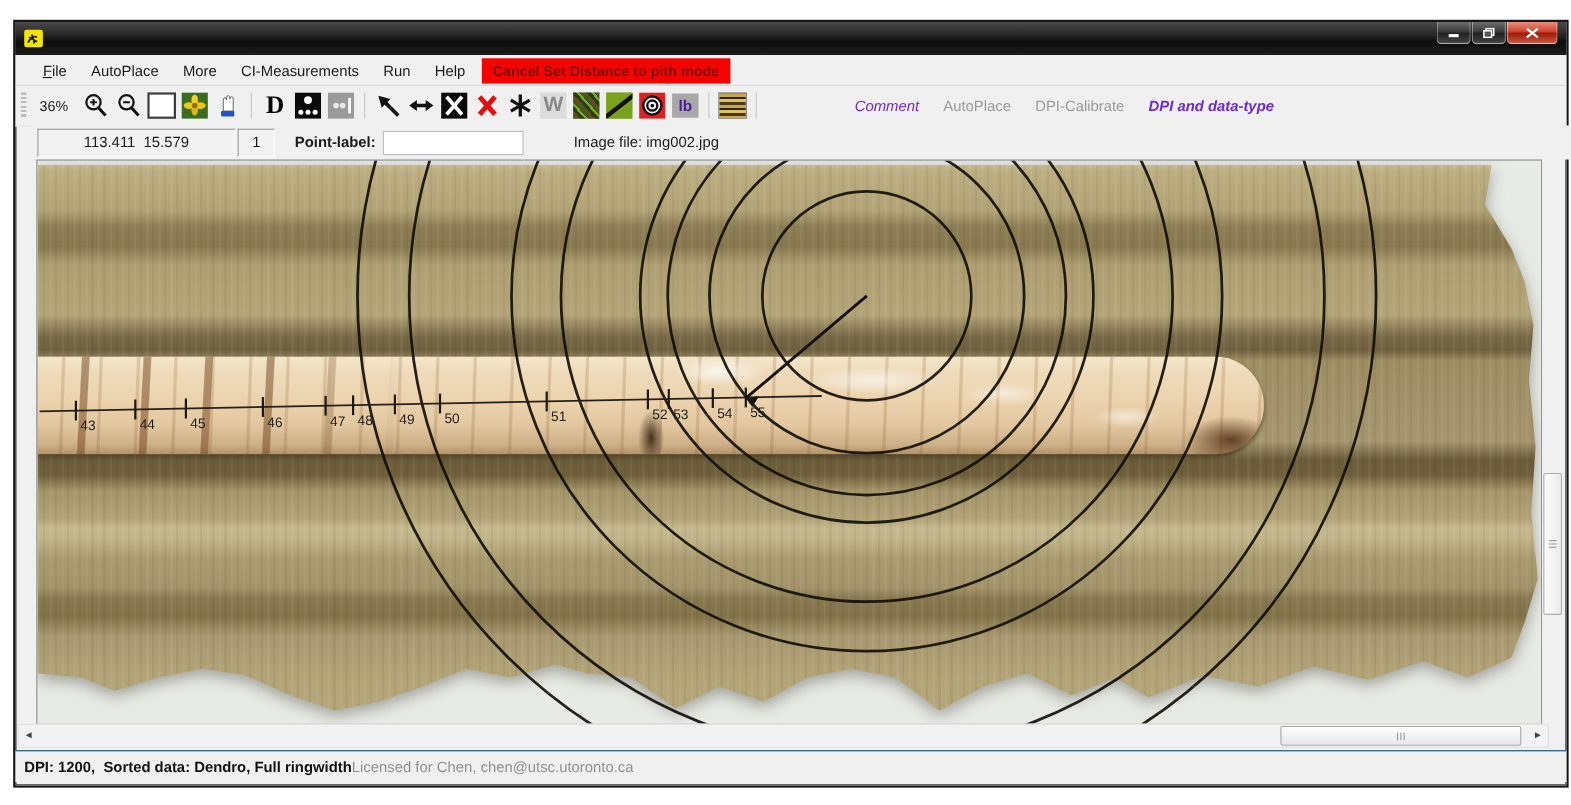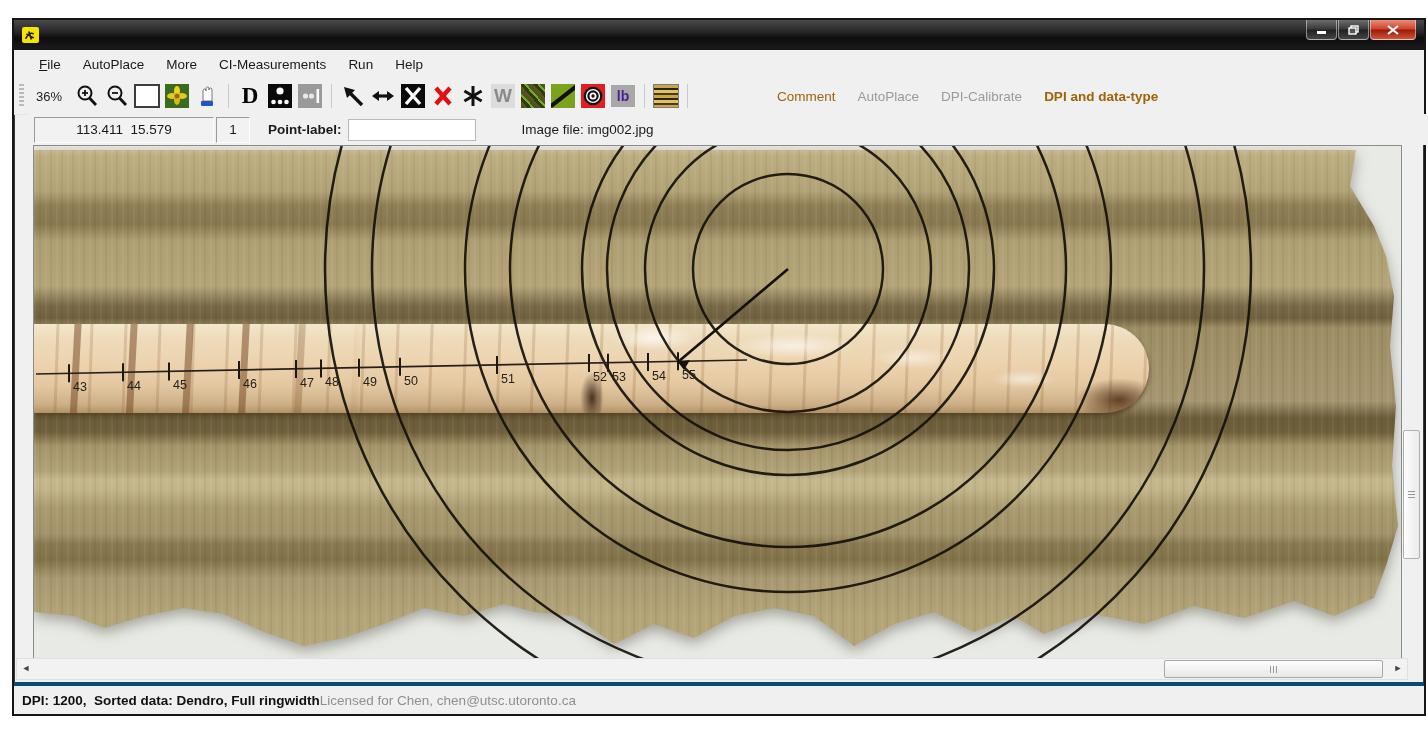--- a/index.html
+++ b/index.html
@@ -39,21 +39,21 @@
   .tb-letter{font-family:"Liberation Serif",serif;font-weight:bold;font-size:23px;color:#000;}
   .tb-letter-disabled{font-size:19px;font-weight:bold;color:#8a8a8a;background:#dcdcdc;width:24px;height:24px;display:flex;align-items:center;justify-content:center;}
   .tb-letter-badge{font-size:14px;font-weight:bold;color:#4c1d95;background:#a8a8a8;width:24px;height:22px;display:flex;align-items:center;justify-content:center;}
   .tb-texture{width:24px;height:24px;background:
      repeating-linear-gradient(48deg,#3f5a1a 0 3px,#6b4a20 3px 5px,#24400f 5px 8px,#84a12c 8px 10px);}
   .tb-green-diag{width:24px;height:24px;background:#7aa21d;position:relative;overflow:hidden;}
   .tb-green-diag::after{content:"";position:absolute;left:-4px;top:10px;width:34px;height:4px;background:#111;transform:rotate(-38deg);}
   .tb-stripes{width:26px;height:22px;border:1px solid #7d7d7d;background:
      repeating-linear-gradient(180deg,#caa64a 0 3px,#2a2416 3px 5px,#e0c060 5px 8px,#4a3a1a 8px 10px);}
   .tb-text{font-size:13.5px;margin:0 11px;cursor:pointer;white-space:nowrap;}
-  .tb-text.enabled{color:#a16207;}
+  .tb-text.enabled{color:#6d28d9;font-style:italic;}
   .tb-text.disabled{color:#9a9a9a;cursor:default;}
   .tb-text.strong{font-weight:600;}
   
   .coordbar{position:absolute;left:0;top:94px;width:100%;height:31px;background:#f0f0f0;
     display:flex;align-items:center;font-size:13.5px;color:#1a1a1a;margin-left:14px;}
   .sunken{border:1px solid;border-color:#9a9a9a #fdfdfd #fdfdfd #9a9a9a;background:#f2f2f2;
     display:flex;align-items:center;justify-content:center;height:24px;}
   .coordbox{width:178px;margin-left:6px;white-space:pre;}
   .pointnum{width:32px;margin-left:2px;}
   .plabel{margin-left:18px;font-weight:bold;}
@@ -105,21 +105,21 @@
   .hscroll{position:absolute;left:2px;top:638px;width:1390px;height:20px;background:#f2f2f2;border:1px solid #e0e0e0;}
   .harrow{position:absolute;top:0;width:18px;height:18px;display:flex;align-items:center;justify-content:center;
     font-size:9px;color:#444;cursor:pointer;}
   .harrow.left{left:0;}
   .harrow.right{right:0;}
   .hthumb{position:absolute;left:1147px;top:1px;width:217px;height:16px;background:linear-gradient(180deg,#fdfdfd,#e8e8e8);
     border:1px solid #a8a8a8;border-radius:2px;cursor:pointer;
     display:flex;align-items:center;justify-content:center;gap:2px;}
   .hthumb i{display:block;width:1px;height:7px;background:#9a9a9a;}
   
-  .statusbar{position:absolute;left:0;top:662px;width:100%;height:28px;background:#f0f0f0;border-top:4px solid #0c4a6e;
+  .statusbar{position:absolute;left:0;top:662px;width:100%;height:28px;background:#f0f0f0;border-top:1px solid #0c4a6e;
     display:flex;align-items:center;font-size:13.5px;}
   .status-info{color:#111;font-weight:600;margin-left:8px;white-space:pre;}
   .status-license{color:#8f8f8f;}
 </style>
 </head>
 <body>
 
 <div id="screen">
   <div id="win">
 
@@ -151,20 +151,21 @@
 
     <div class="menubar">
       <span id="menu-items" style="display:flex;margin-left:14px;">
           <span class="menu-item"><u>F</u>ile</span>
           <span class="menu-item">AutoPlace</span>
           <span class="menu-item">More</span>
           <span class="menu-item">CI-Measurements</span>
           <span class="menu-item">Run</span>
           <span class="menu-item">Help</span>
         </span>
+      <span class="cancel-btn" style="background: rgb(244, 4, 0); color: rgb(122, 12, 0);">Cancel Set Distance to pith mode</span>
     </div>
 
     <div class="toolbar">
       <span class="grip"></span>
       <span class="zoomlevel">36%</span>
       <span id="toolbar-icons" style="display:flex;align-items:center;">
           <span class="tb">
             <svg width="24" height="24" viewBox="0 0 24 24">
               <circle cx="10" cy="9" r="6.5" fill="none" stroke="#111" stroke-width="2"></circle>
               <line x1="7" y1="9" x2="13" y2="9" stroke="#111" stroke-width="1.8"></line>

